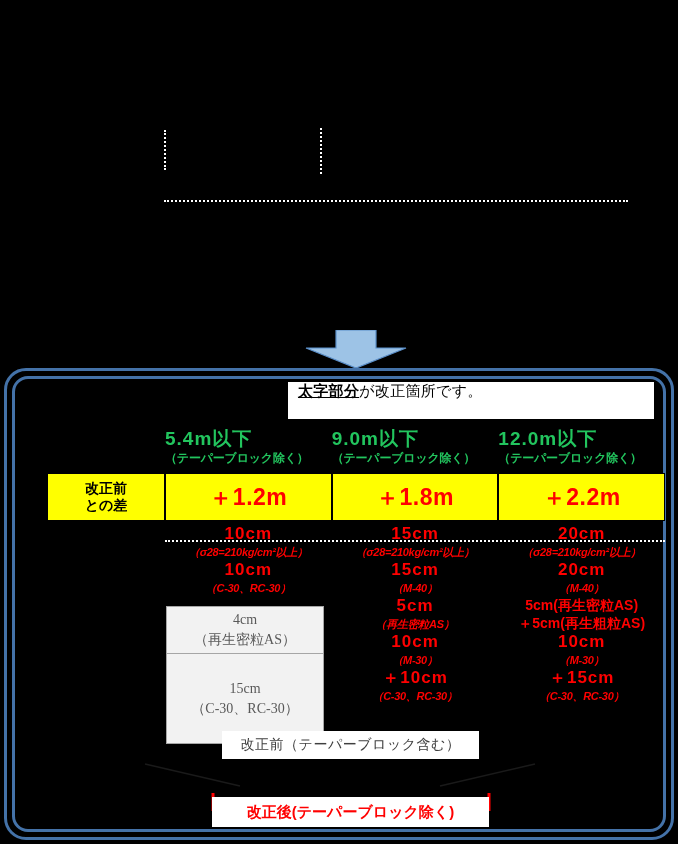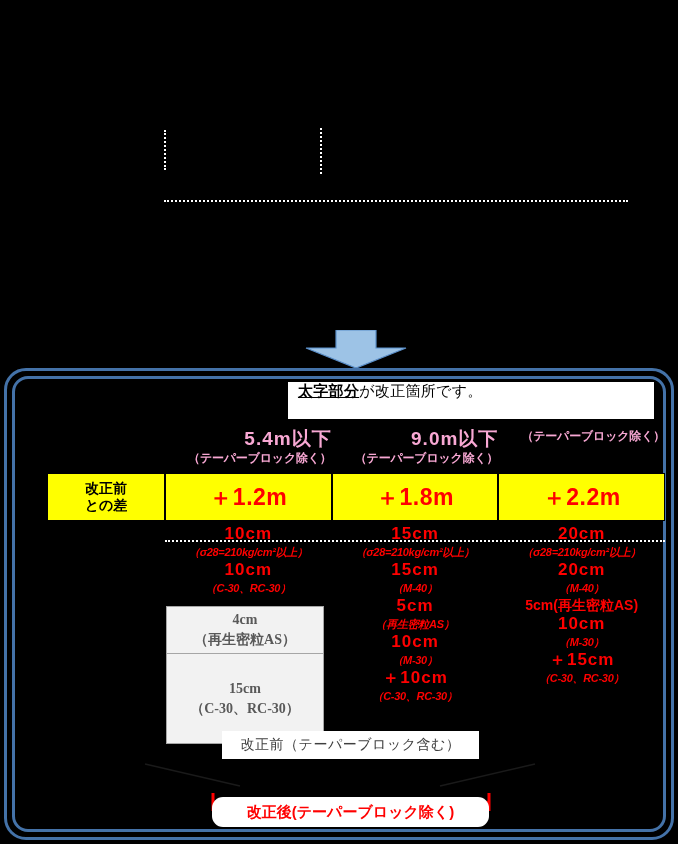--- a/index.html
+++ b/index.html
@@ -45,21 +45,21 @@
     background:#ffffff;color:#000000;
     display:flex;align-items:flex-start;
     padding-left:10px;box-sizing:border-box;
     font-size:15px;letter-spacing:0.3px;
   }
   .note-strong{font-weight:bold;text-decoration:underline;}
 
   
   .col-heads{position:absolute;left:165px;top:428px;width:500px;height:44px;
     display:flex;}
-  .col-head{flex:1;text-align:right;color:#f9a8d4;}
+  .col-head{flex:1;text-align:left;color:#22c55e;}
   .col-head .big{font-size:19px;font-weight:bold;letter-spacing:1px;line-height:22px;}
   .col-head .sub{font-size:12px;font-weight:bold;letter-spacing:-0.2px;line-height:16px;}
 
   
   .yellow-row{position:absolute;left:47px;top:473px;width:618px;height:48px;display:flex;}
   .yl-label{
     width:118px;background:#FFFF00;color:#000000;
     border:1px solid #000000;box-sizing:border-box;
     display:flex;flex-direction:column;align-items:center;justify-content:center;
     font-size:14px;font-weight:bold;line-height:17px;
@@ -82,42 +82,42 @@
   .d-sm{font-size:11px;font-weight:bold;letter-spacing:-0.3px;line-height:16px;font-style:italic;}
   .d-mid{font-size:14px;font-weight:bold;letter-spacing:0px;line-height:18px;}
 
   
   .grey-stack{position:absolute;left:1px;top:82px;width:158px;}
   .grey-box{
     background:#F2F2F2;color:#595959;
     border:1px solid #A6A6A6;box-sizing:border-box;
     display:flex;flex-direction:column;align-items:center;justify-content:center;
     font-family:"Liberation Serif","DejaVu Serif",serif;
-    font-size:14px;line-height:20px;font-weight:bold;
+    font-size:14px;line-height:20px;
   }
   .grey-box.b1{height:48px;}
   .grey-box.b2{height:90px;border-top:none;}
 
   
   .before-box{
     position:absolute;left:222px;top:731px;width:257px;height:28px;
     background:#ffffff;color:#3F3F3F;
     display:flex;align-items:center;justify-content:center;
     font-family:"Liberation Serif","DejaVu Serif",serif;
     font-size:14px;letter-spacing:0.5px;
   }
 
   
   .leader-svg{position:absolute;left:140px;top:760px;width:400px;height:50px;}
 
   .after-box{
     position:absolute;left:212px;top:797px;width:277px;height:30px;
     background:#ffffff;color:#FF0000;
     display:flex;align-items:center;justify-content:center;
-    font-size:15px;font-weight:bold;letter-spacing:0px;border-radius:11px;
+    font-size:15px;font-weight:bold;letter-spacing:0px;
   }
   .dim-svg{position:absolute;left:205px;top:791px;width:292px;height:22px;}
 </style>
 </head>
 <body>
 
 <div class="stage">
 
   <div class="top-schematic">
     <div class="vdot" style="left:164px;top:130px;height:40px;"></div>
@@ -142,20 +142,21 @@
   <div class="col-heads">
     <div class="col-head">
       <div class="big">5.4m以下</div>
       <div class="sub">（テーパーブロック除く）</div>
     </div>
     <div class="col-head">
       <div class="big">9.0m以下</div>
       <div class="sub">（テーパーブロック除く）</div>
     </div>
     <div class="col-head">
+      <div class="big">12.0m以下</div>
       <div class="sub">（テーパーブロック除く）</div>
     </div>
   </div>
 
   <div class="yellow-row">
     <div class="yl-label">
       <span>改正前</span>
       <span>との差</span>
     </div>
     <div class="yl-val">＋1.2m</div>
@@ -197,20 +198,21 @@
       <div class="d-big">＋10cm</div>
       <div class="d-sm">（C-30、RC-30）</div>
     </div>
 
     <div class="data-col">
       <div class="d-big">20cm</div>
       <div class="d-sm">（σ28=210kg/cm²以上）</div>
       <div class="d-big">20cm</div>
       <div class="d-sm">（M-40）</div>
       <div class="d-mid">5cm(再生密粒AS)</div>
+      <div class="d-mid">＋5cm(再生粗粒AS)</div>
       <div class="d-big">10cm</div>
       <div class="d-sm">（M-30）</div>
       <div class="d-big">＋15cm</div>
       <div class="d-sm">（C-30、RC-30）</div>
     </div>
   </div>
 
   <div class="before-box">改正前（テーパーブロック含む）</div>
 
   <svg class="leader-svg" viewBox="0 0 400 50">

